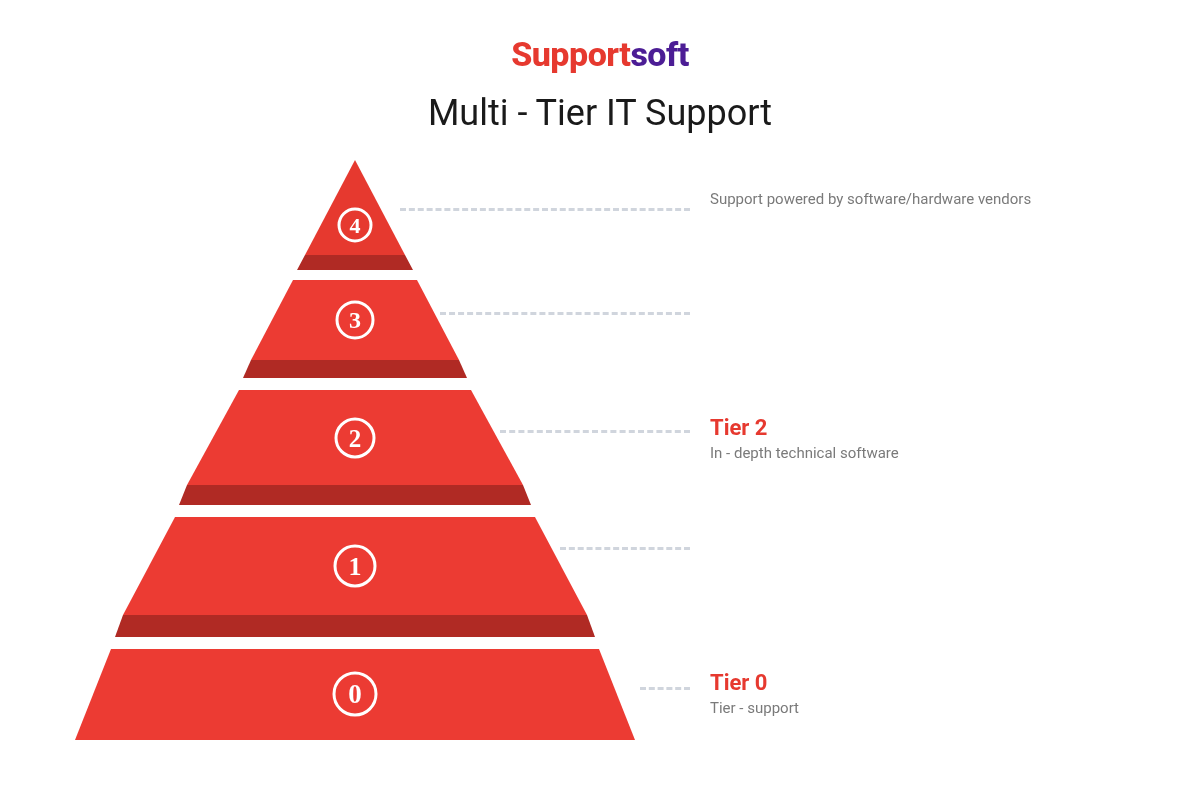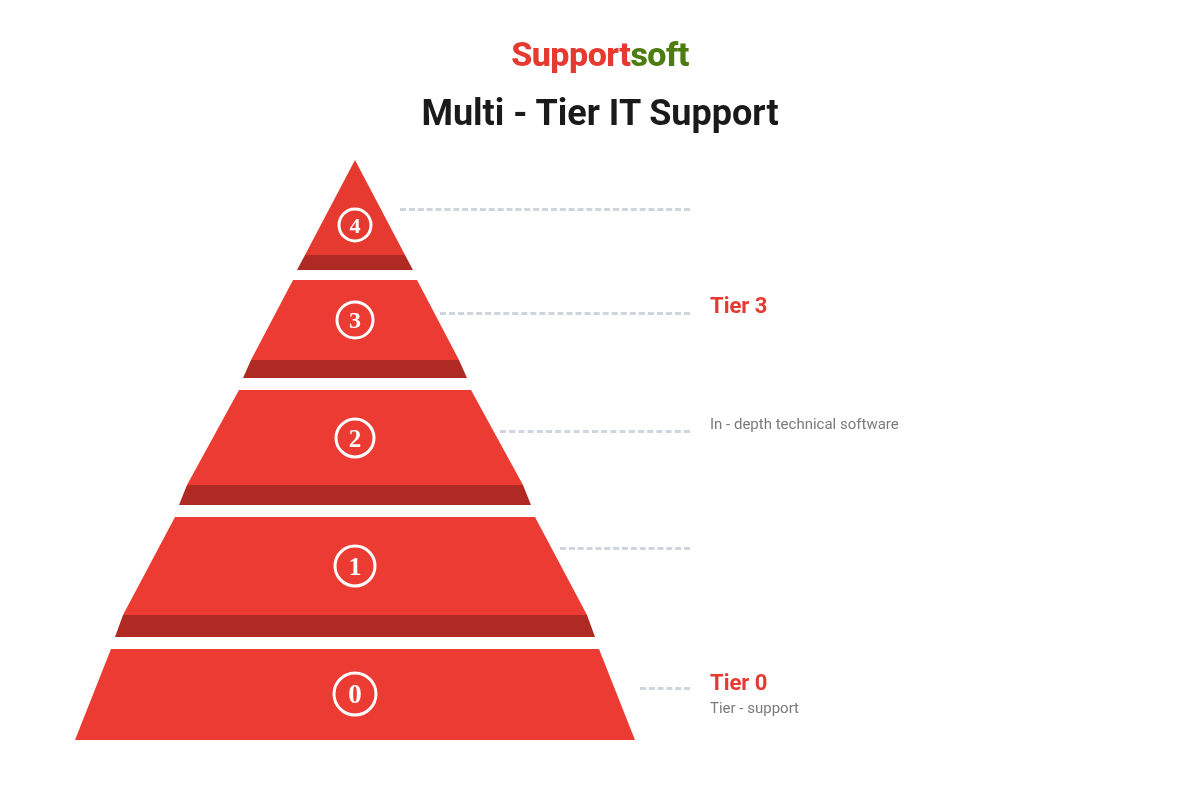--- a/index.html
+++ b/index.html
@@ -14,28 +14,28 @@
   .logo {
     position: absolute;
     top: 34px;
     left: 50%;
     transform: translateX(-50%);
     font-size: 34px;
     font-weight: 800;
     letter-spacing: -0.5px;
   }
   .logo .part1 { color: #e6392f; }
-  .logo .part2 { color: #4d7c0f; }
+  .logo .part2 { color: #4c1d95; }
   .main-title {
     position: absolute;
     top: 92px;
     left: 50%;
     transform: translateX(-50%);
     font-size: 36px;
-    font-weight: 700;
+    font-weight: 400;
     color: #1a1a1a;
     white-space: nowrap;
   }
   .pyramid {
     position: absolute;
     left: 75px;
     top: 160px;
     width: 560px;
     height: 590px;
   }
@@ -127,25 +127,26 @@
 </svg>
 </div>
 
 <div class="dashes dash-4"></div>
 <div class="dashes dash-3"></div>
 <div class="dashes dash-2"></div>
 <div class="dashes dash-1"></div>
 <div class="dashes dash-0"></div>
 
 <div class="desc-block desc-4">
+  <div class="tier-desc">Support powered by software/hardware vendors</div>
 </div>
 <div class="desc-block desc-3">
-  <div class="tier-title">Tier 3</div>
 </div>
 <div class="desc-block desc-2">
+  <div class="tier-title">Tier 2</div>
   <div class="tier-desc">In - depth technical software</div>
 </div>
 <div class="desc-block desc-1">
 </div>
 <div class="desc-block desc-0">
   <div class="tier-title">Tier 0</div>
   <div class="tier-desc">Tier - support</div>
 </div>
 
 </body></html>

